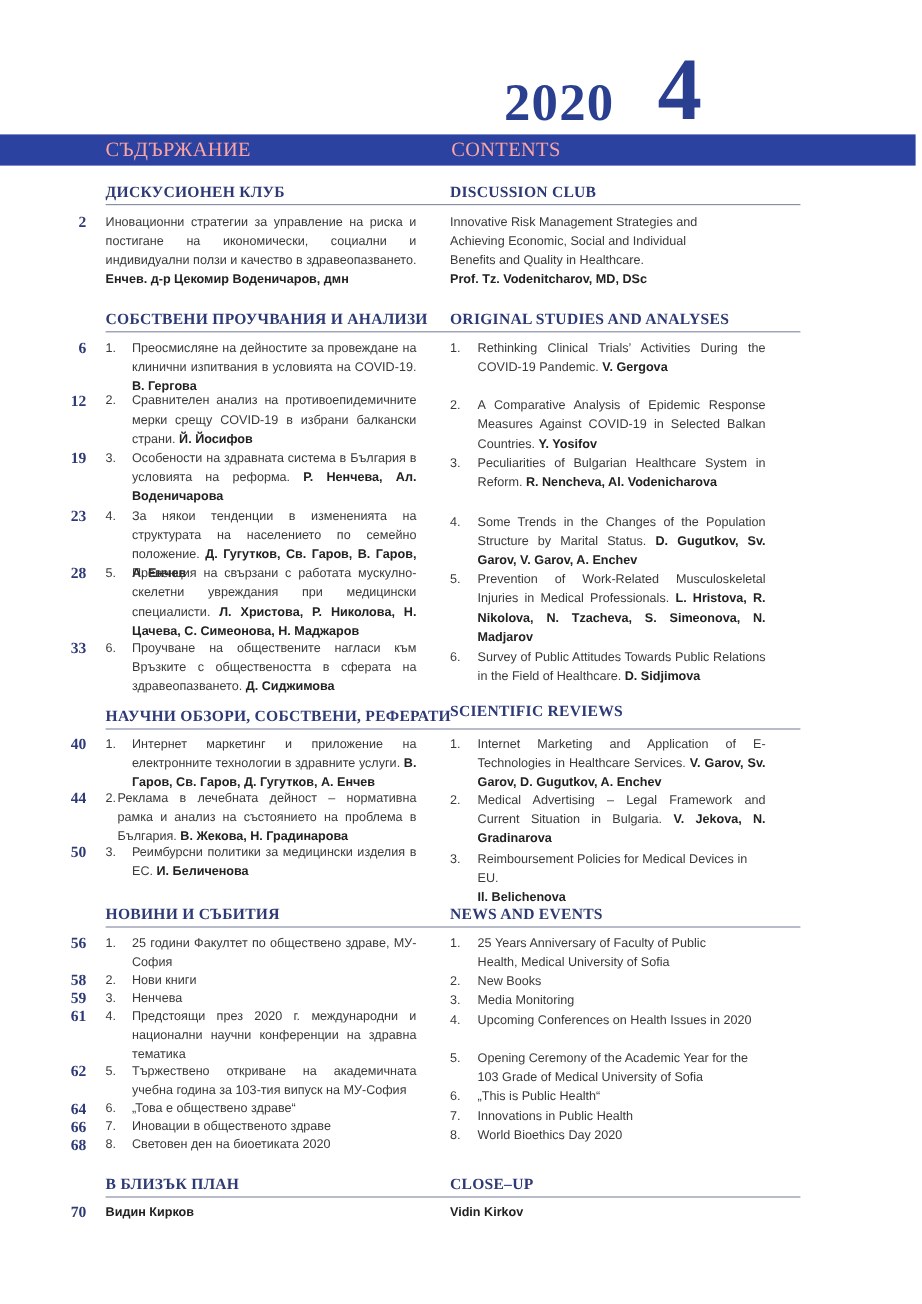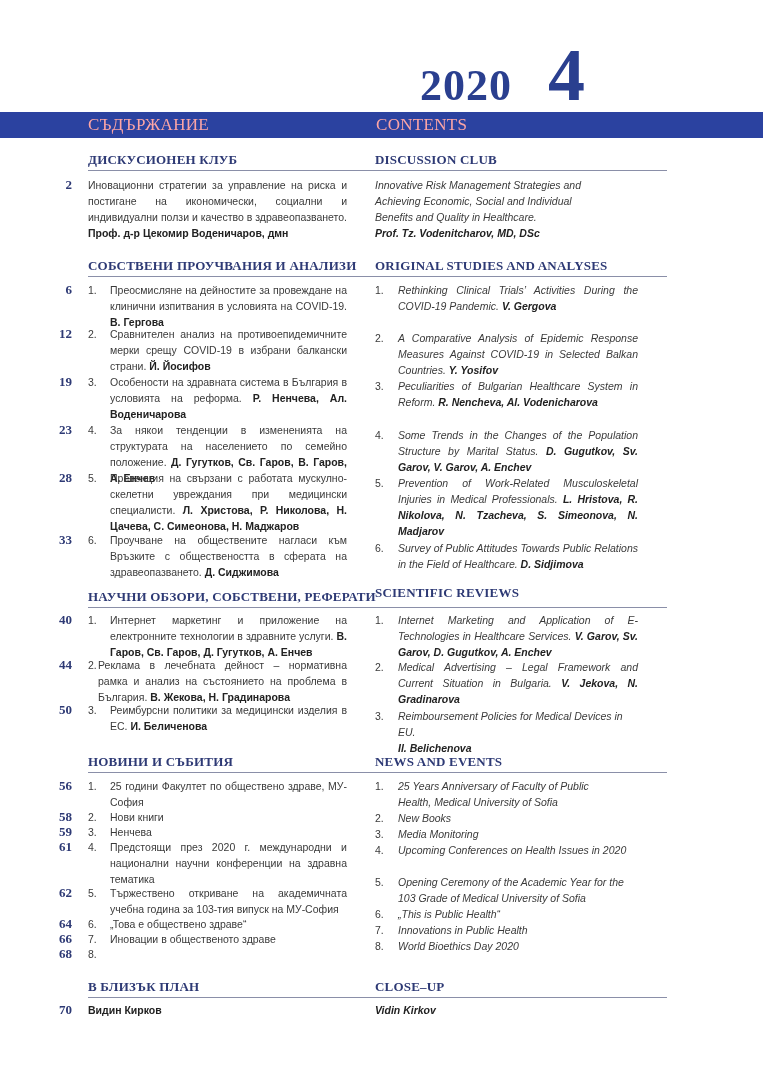--- a/index.html
+++ b/index.html
@@ -23,21 +23,21 @@
     .col.bg { left: 62px; width: 285px; }
     .col.en { left: 375px; width: 263px; }
     .item { position: absolute; left: 0; right: 0; }
     .pg { position: absolute; left: 0; width: 12px; text-align: right; font-family: "Liberation Serif", serif; font-weight: bold; font-size: 13px; color: #2e3a75; }
     .col.bg .pg { left: -14px; width: 24px; }
     .num { position: absolute; }
     .col.bg .num { left: 26px; }
     .col.en .num { left: 0; }
     .txt { text-align: justify; }
     .col.bg .txt { margin-left: 48px; }
-    .col.en .txt { margin-left: 23px; font-style: italic; }
+    .col.en .txt { margin-left: 23px; }
     .txt b { color: #222; }
     .plain { text-align: left; }
   </style>
 </head>
 <body>
 
 <div class="masthead">
   <div class="year">2020</div>
   <div class="issue">4</div>
 </div>
@@ -48,21 +48,21 @@
 
 <div class="section" style="top:150px;">
   <div class="sec-head">
     <div class="h bg">ДИСКУСИОНЕН КЛУБ</div>
     <div class="h en">DISCUSSION CLUB</div>
     <div class="rule"></div>
   </div>
   <div class="col bg" style="top:27px;">
     <div class="item" style="top:0;">
       <span class="pg">2</span>
-      <div class="txt" style="margin-left:26px;"><span>Иновационни стратегии за управление на риска и постигане на икономически, социални и индивидуални ползи и качество в здравеопазването.</span><br><b>Проф. д-р Цекомир Воденичаров, дмн</b></div>
+      <div class="txt" style="margin-left:26px;"><span>Иновационни стратегии за управление на риска и постигане на икономически, социални и индивидуални ползи и качество в здравеопазването.</span><br><b>Енчев. д-р Цекомир Воденичаров, дмн</b></div>
     </div>
   </div>
   <div class="col en" style="top:27px;">
     <div class="item" style="top:0; width:215px;">
       <div class="txt plain" style="margin-left:0;"><span>Innovative Risk Management Strategies and Achieving Economic, Social and Individual Benefits and Quality in Healthcare.</span><br><b>Prof. Tz. Vodenitcharov, MD, DSc</b></div>
     </div>
   </div>
 </div>
 
 <div class="section" style="top:256px;">
@@ -208,20 +208,21 @@
         <div class="txt" style="margin-left:48px;">„Това е обществено здраве“</div>
       </div>
     <div class="item" style="top:153px;">
         <span class="pg">66</span>
         <span class="num">7.</span>
         <div class="txt" style="margin-left:48px;">Иновации в общественото здраве</div>
       </div>
     <div class="item" style="top:168px;">
         <span class="pg">68</span>
         <span class="num">8.</span>
+        <div class="txt" style="margin-left:48px;">Световен ден на биоетиката 2020</div>
       </div>
   </div>
   <div class="col en" style="top:26px;">
     <div class="item" style="top:0; width:240px;">
         <span class="num">1.</span>
         <div class="txt plain">25 Years Anniversary of Faculty of Public Health, Medical University of Sofia</div>
       </div>
     <div class="item" style="top:32px;">
         <span class="num">2.</span>
         <div class="txt plain">New Books</div>

